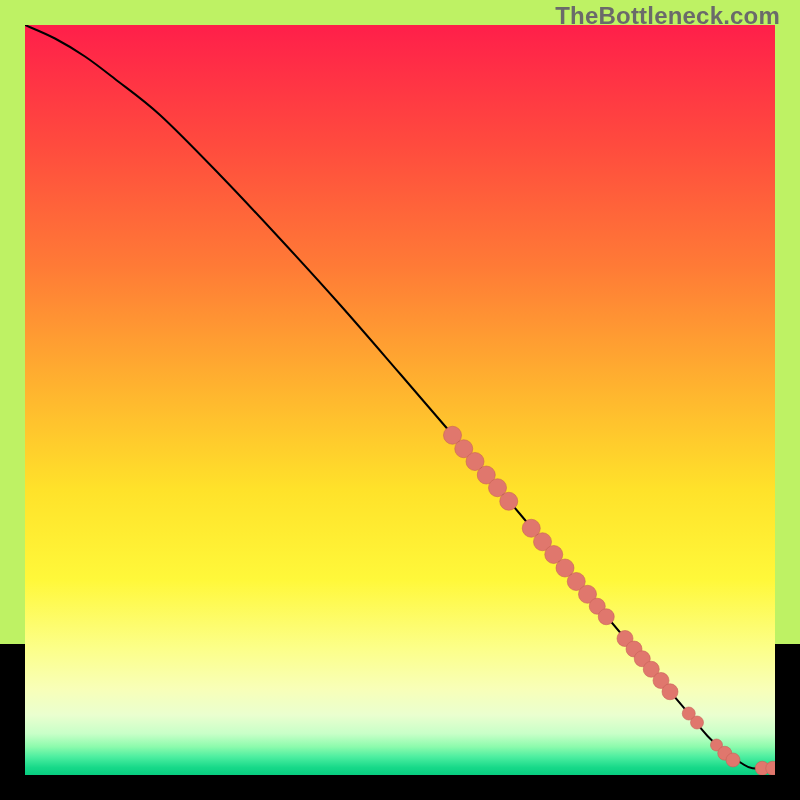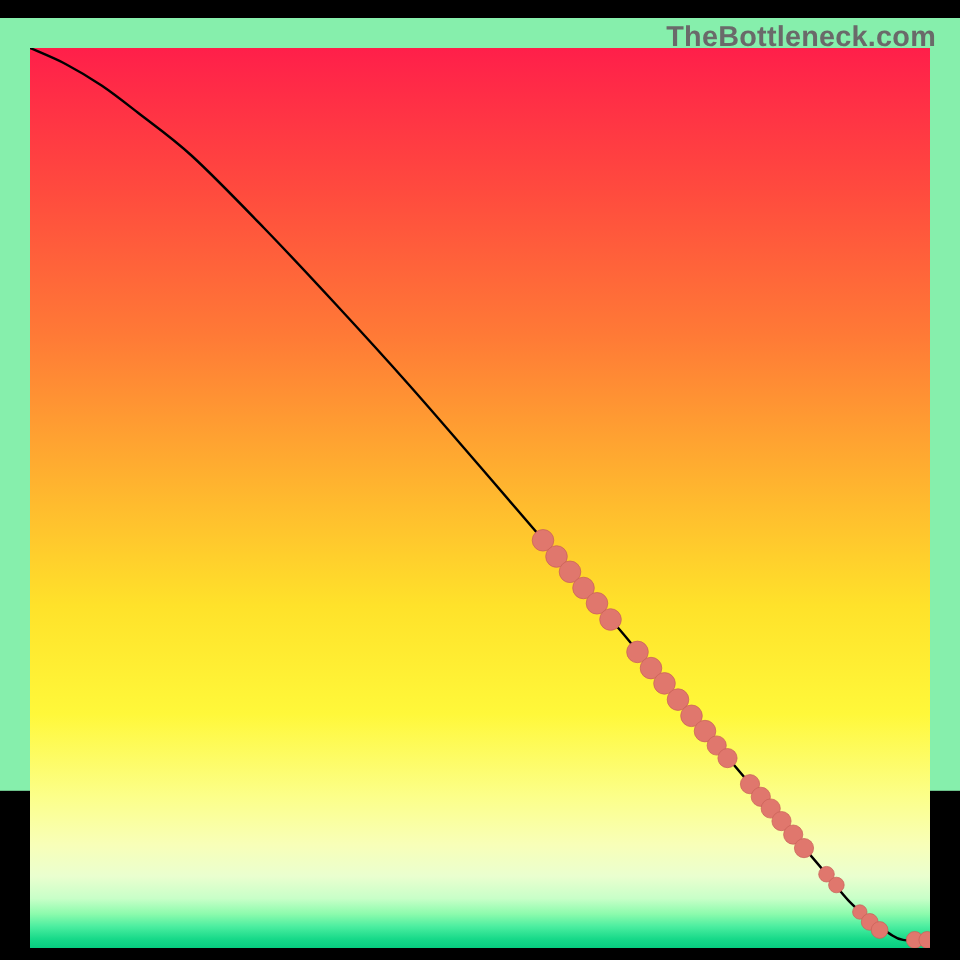--- a/index.html
+++ b/index.html
@@ -8,22 +8,21 @@
     width: 800px;
     height: 800px;
     background: #000;
     overflow: hidden;
     font-family: Arial, Helvetica, sans-serif;
   }
   .stage {
     position: relative;
     width: 800px;
     height: 644px;
-    background: #86efac;
-    margin-top: 15px;
+    background: #bef264;
   }
   .watermark {
     position: absolute;
     top: 2px;
     right: 20px;
     color: #6a6a6a;
     font-size: 24px;
     font-weight: 600;
     letter-spacing: 0.2px;
     z-index: 5;

